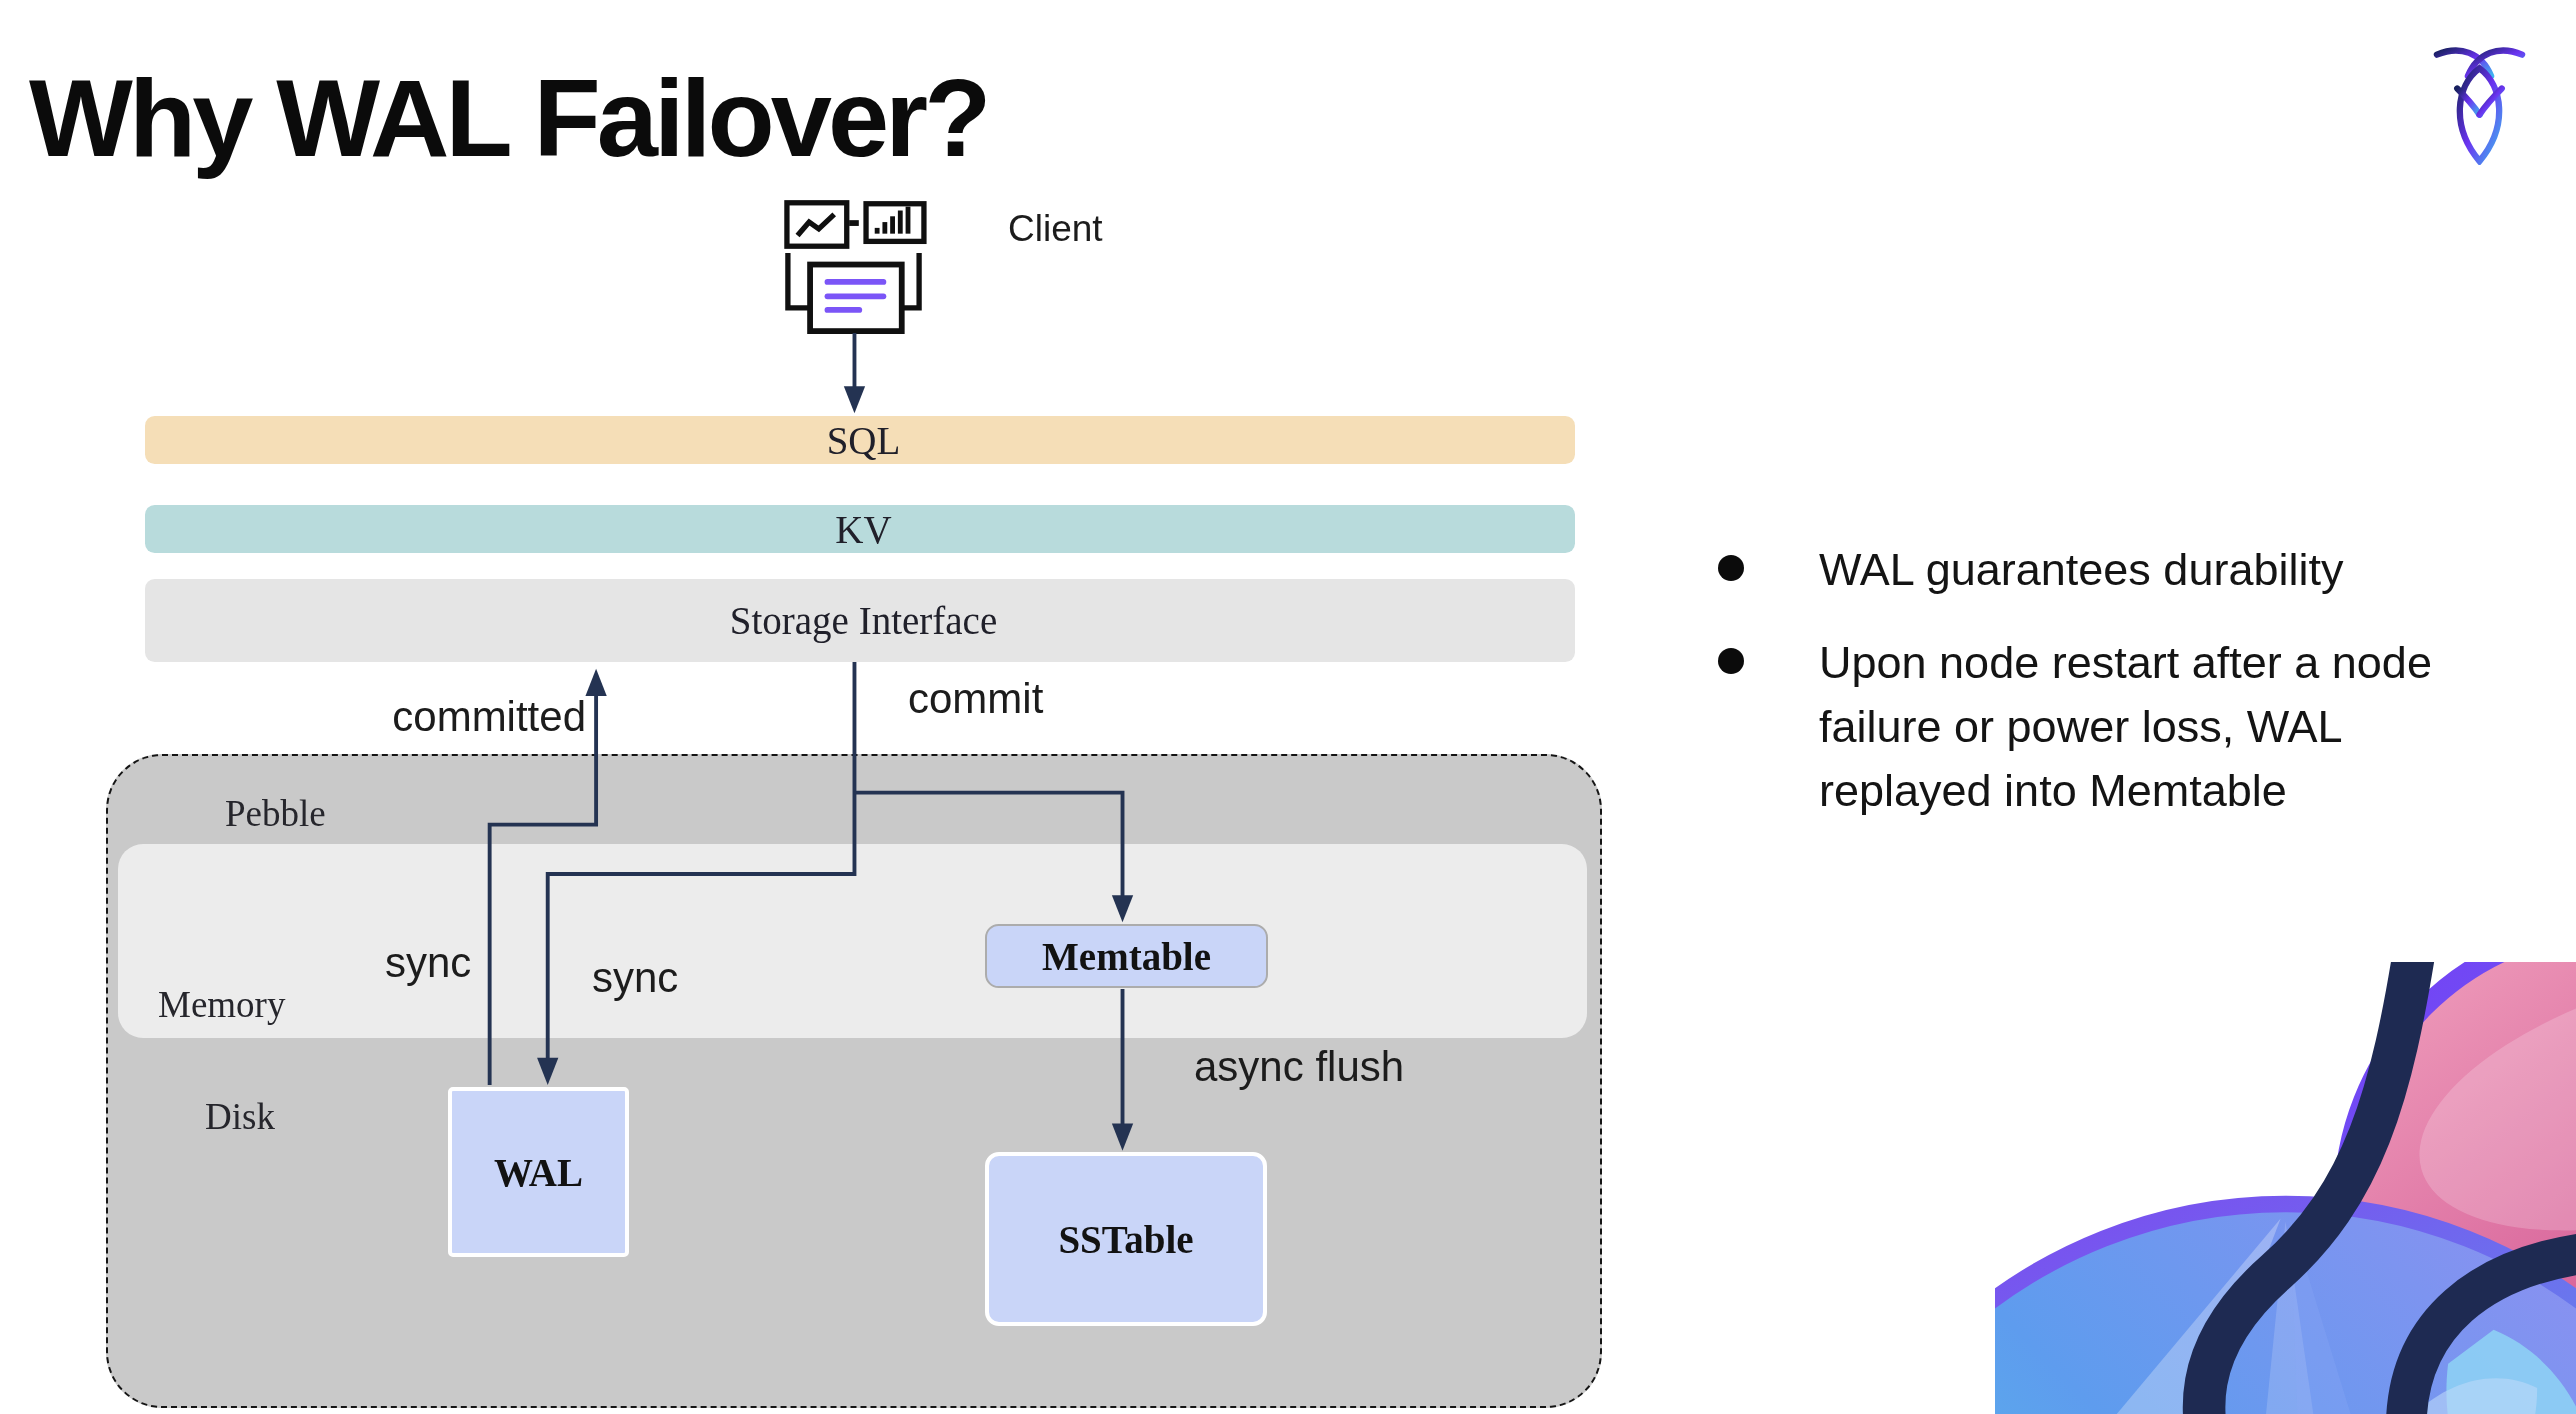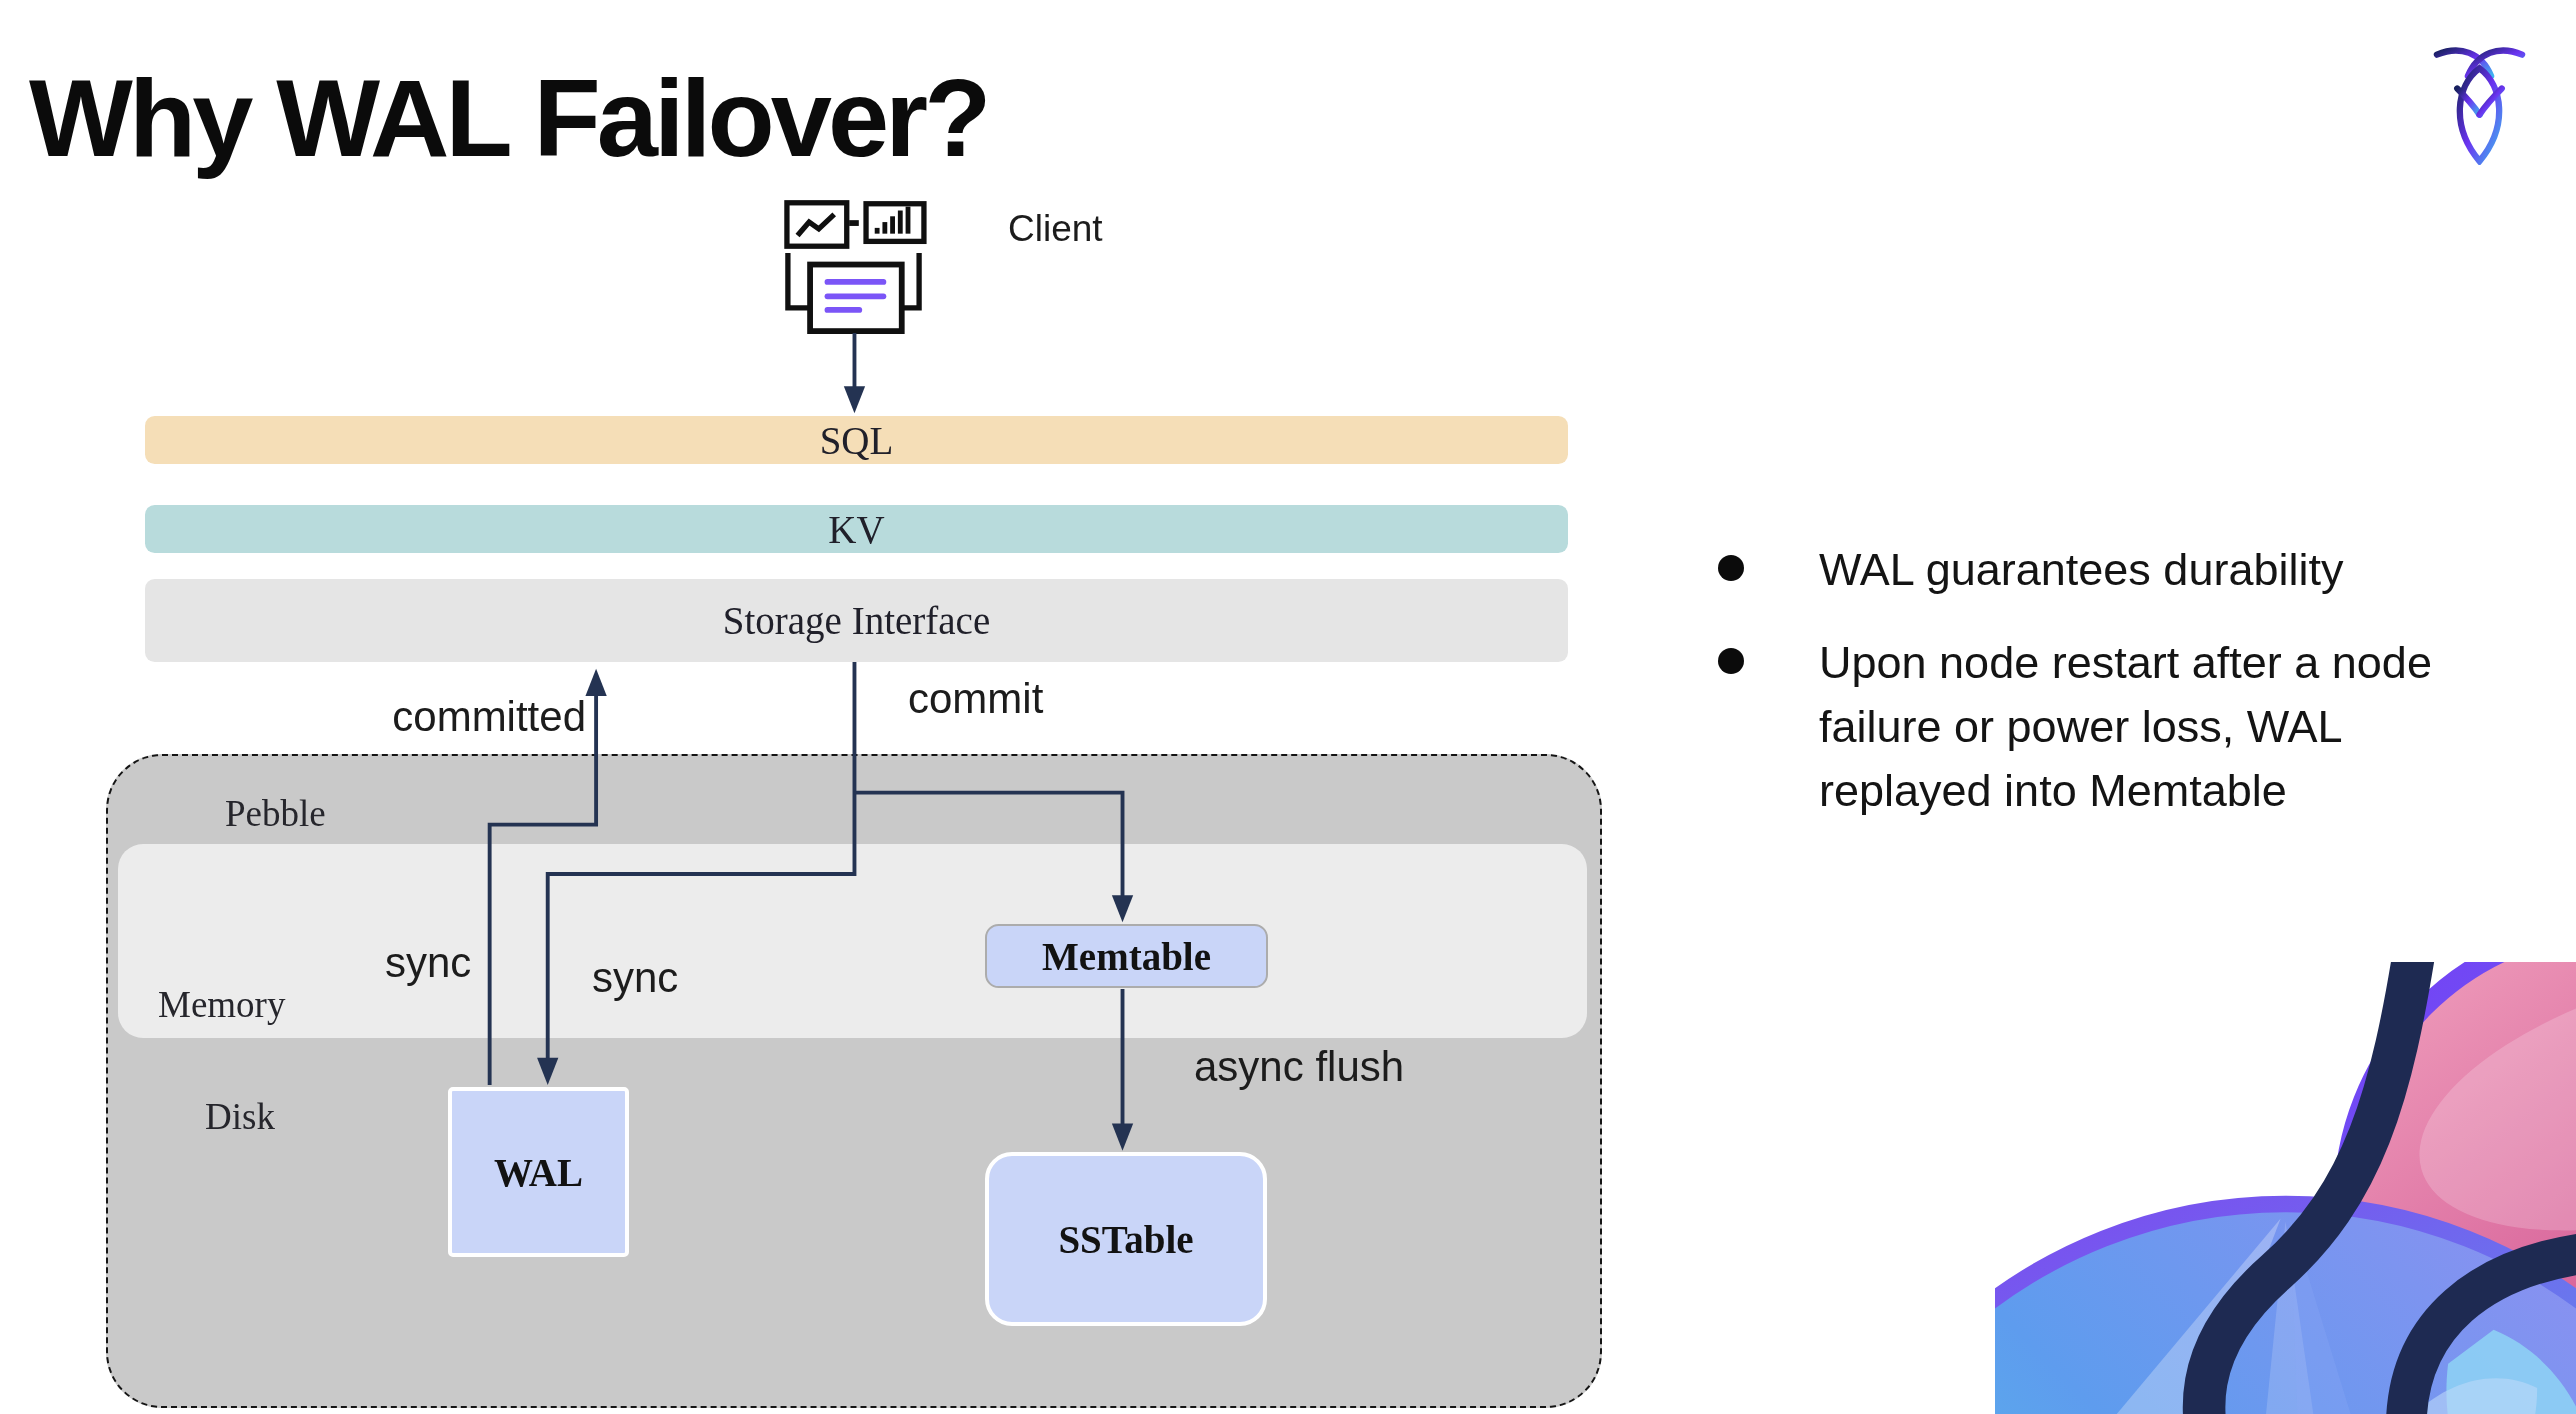--- a/index.html
+++ b/index.html
@@ -5,21 +5,21 @@
   html,body{margin:0;padding:0;background:#ffffff;}
   .slide{position:relative;width:2576px;height:1415px;background:#ffffff;overflow:hidden;
          font-family:"Liberation Sans",sans-serif;color:#1c1c1c;}
   .abs{position:absolute;}
 
   
   .title{left:29px;top:54px;font-size:110px;font-weight:bold;letter-spacing:-3.9px;color:#0b0b0b;white-space:nowrap;}
 
   
   .bar{left:145px;width:1423px;border-radius:9.7px;display:flex;align-items:center;justify-content:center;
-       font-family:"Liberation Serif",serif;font-size:39px;color:#20202a;z-index:2;}
+       font-family:"Liberation Serif",serif;font-size:39px;color:#20202a;z-index:2;padding-left:7px;}
   .bar.sql{top:416px;height:48px;background:#F5DEB7;}
   .bar.kv{top:505px;height:48px;background:#B8DBDC;}
   .bar.storage{top:579px;height:83px;background:#e5e5e5;}
 
   
   .pebble{left:106px;top:754px;width:1496px;height:654px;background:#C9C9C9;
           border:2.9px dashed #141414;border-radius:56px;box-sizing:border-box;z-index:1;}
   .memory-strip{left:118px;top:844px;width:1469px;height:194px;background:#ECECEC;border-radius:25px;z-index:1;}
   .serif-label{font-family:"Liberation Serif",serif;font-size:37px;color:#26262c;z-index:7;}
   .lbl-pebble{left:225px;top:778px;margin-top:14px;}
@@ -34,21 +34,21 @@
   .lbl-sync-right{left:592px;top:954px;}
   .lbl-async{left:1194px;top:1043px;}
   .lbl-client{left:1008px;top:208px;font-size:37px;z-index:7;}
 
   
   .bluebox{background:#C9D5F8;display:flex;align-items:center;justify-content:center;
            font-family:"Liberation Serif",serif;font-weight:bold;font-size:39px;color:#121212;
            box-sizing:border-box;z-index:6;}
   .box-wal{left:448px;top:1087px;width:181px;height:170px;border-radius:5px;border:4.8px solid #ffffff;}
   .box-memtable{left:985px;top:924px;width:283px;height:64px;border-radius:13.5px;border:2.9px solid #ACACAC;text-align:center;}
-  .box-sstable{left:985px;top:1152px;width:282px;height:174px;border-radius:27px;border:4.8px solid #ffffff;}
+  .box-sstable{left:985px;top:1152px;width:282px;height:174px;border-radius:14px;border:4.8px solid #ffffff;}
 
   
   .connectors{left:0;top:0;z-index:5;pointer-events:none;}
   .client-icon{left:780px;top:197px;z-index:4;}
   .logo{left:2431px;top:43px;z-index:4;}
   .art{right:0;bottom:0;z-index:0;}
 
   
   .bullets{left:1718px;top:538px;width:794px;z-index:7;}
   .bullet-row{display:flex;align-items:flex-start;}

